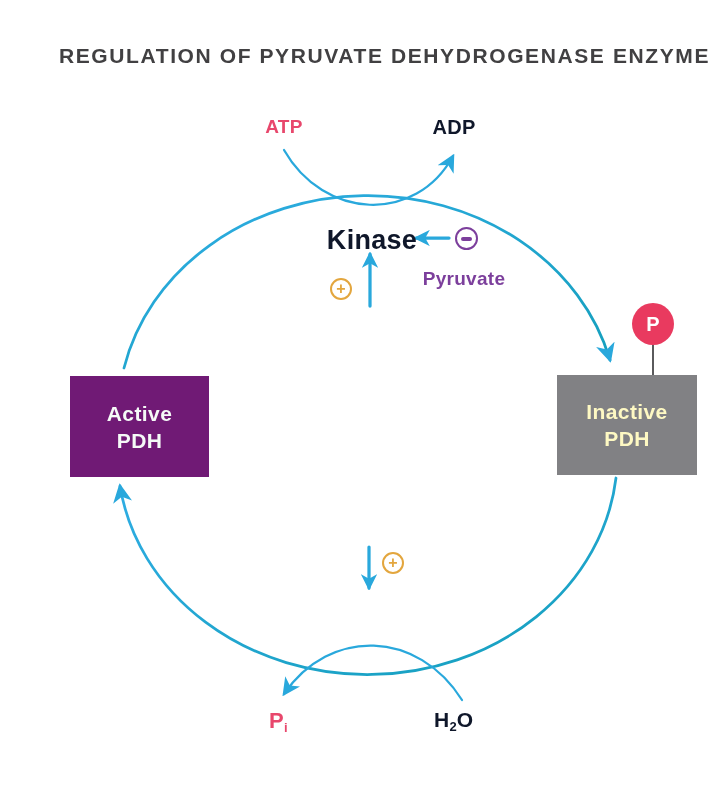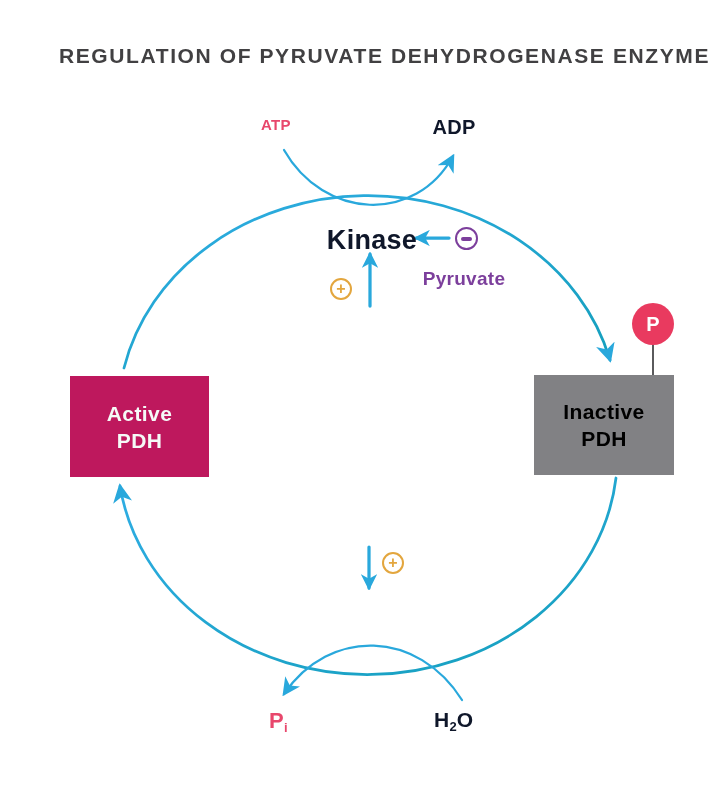--- a/index.html
+++ b/index.html
@@ -10,37 +10,37 @@
   #diagram-svg{position:absolute;left:0;top:0;}
   .lbl{position:absolute;white-space:nowrap;letter-spacing:.3px;}
   .center{text-align:center;}
   .title{
     left:47px;top:44px;font-size:21px;letter-spacing:1.6px;color:#414042;
   }
   .pink{color:#E8476C;}
   .blue{color:#0f172a;}
   .purple{color:#7C3F9C;}
   .orange{color:#F2A33C;}
-  .atp{left:234px;top:116px;width:60px;font-size:15px;}
+  .atp{left:242px;top:116px;width:60px;font-size:19px;}
   .adp{left:412px;top:116px;width:60px;font-size:20px;}
   .kinase{left:310px;top:225px;width:100px;font-size:27px;}
   .pyruvate{left:397px;top:268px;width:110px;font-size:19px;}
   .activators{left:233px;top:314px;width:250px;font-size:19px;}
   .calcium{left:307px;top:512px;width:100px;font-size:19px;}
   .phosphatase{left:284px;top:597px;width:150px;font-size:20px;}
   .pi{left:257px;top:708px;font-size:22px;}
   .h2o{left:422px;top:708px;font-size:21px;}
   sup.pp{font-size:12px;position:relative;top:-5px;left:1px;letter-spacing:0;}
   .subs{font-size:13px;position:relative;top:4px;letter-spacing:0;}
   .box{
     position:absolute;display:flex;flex-direction:column;justify-content:center;
     align-items:center;color:#f5faf7;font-size:21px;line-height:27px;letter-spacing:.4px;
   }
-  .box-active{left:58px;top:376px;width:139px;height:101px;background:#be185d;}
-  .box-inactive{left:522px;top:375px;width:140px;height:100px;background:#818184;color:#000000;}
+  .box-active{left:58px;top:376px;width:139px;height:101px;background:#701a75;}
+  .box-inactive{left:545px;top:375px;width:140px;height:100px;background:#818184;color:#fef9c3;}
   .p-badge{
     position:absolute;left:620px;top:303px;width:42px;height:42px;border-radius:50%;
     background:#E93A5F;color:#ffffff;display:flex;align-items:center;justify-content:center;
     font-size:20px;
   }
   .ring{
     position:absolute;border-radius:50%;background:#ffffff;box-sizing:border-box;
     display:flex;align-items:center;justify-content:center;
   }
   .ring-minus{left:443px;top:227px;width:23px;height:23px;border:2.5px solid #7C3F9C;}

